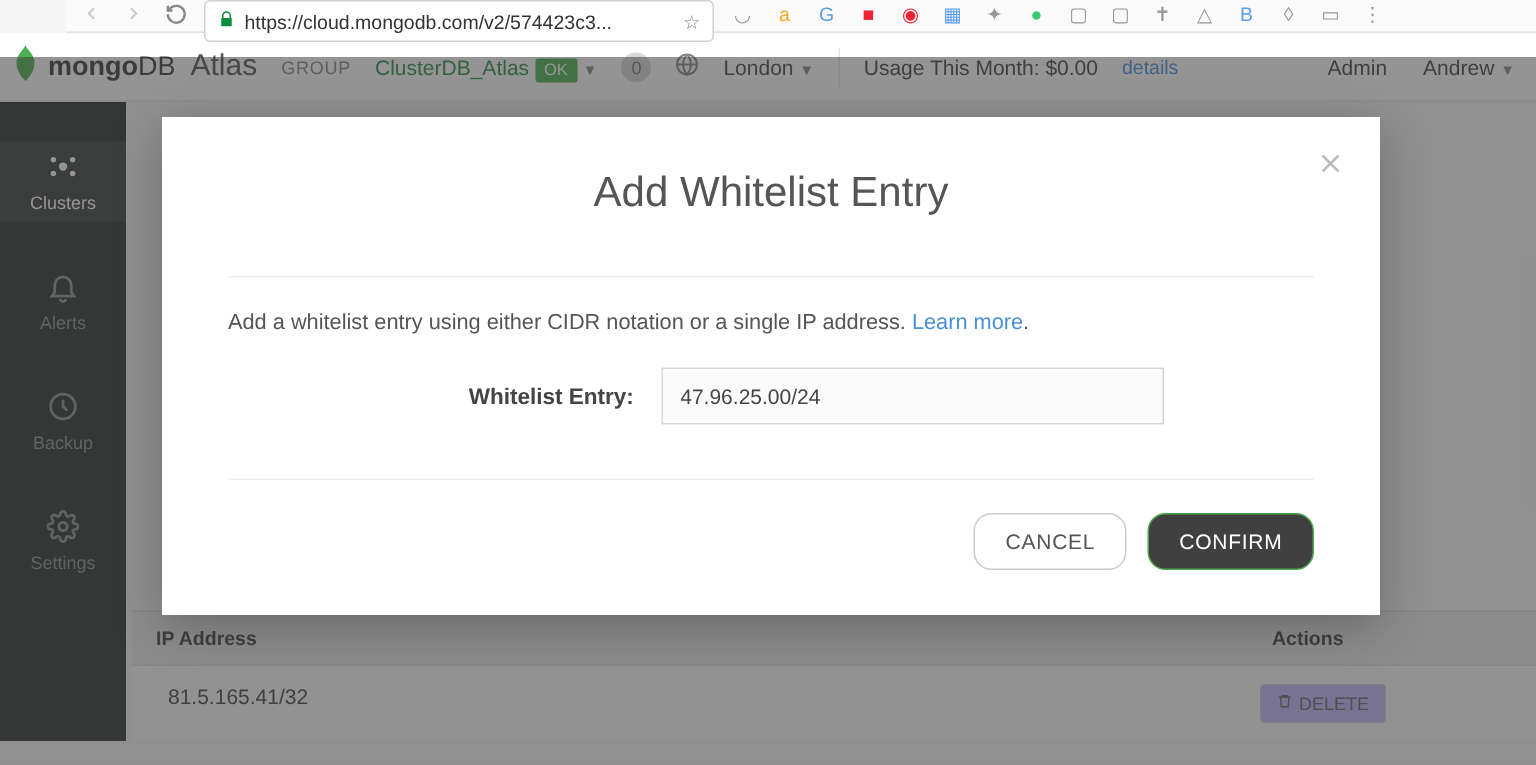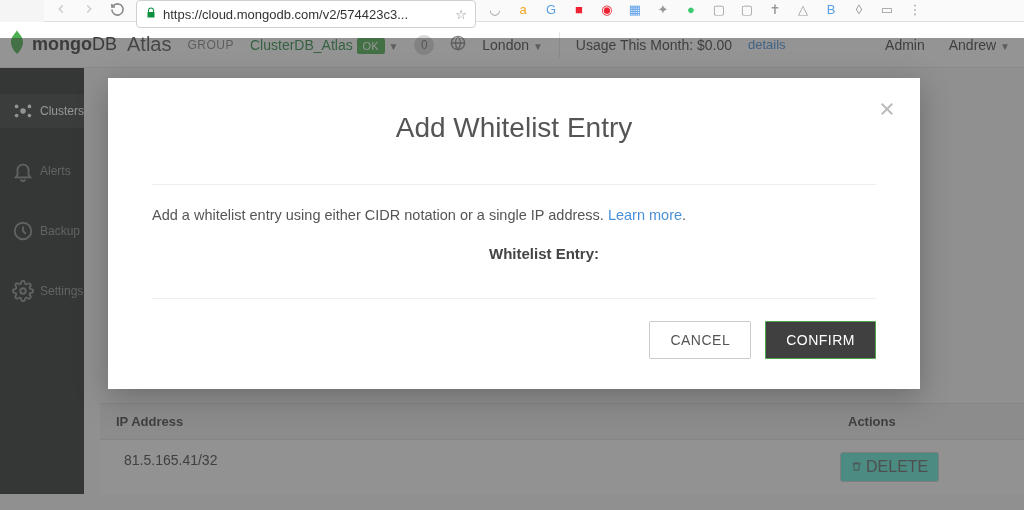--- a/index.html
+++ b/index.html
@@ -33,47 +33,47 @@
 .globe { color:#888; }
 .hdr-sep { width:1px; height:26px; background:#e6e6e6; }
 .usage-link { color:#4a90d9; font-size:13px;text-align:right; }
 .app-header > *:last-child { margin-left: auto; }
 .spacer-flex { flex:1; }
 .hdr-right { display:flex; gap:24px; align-items:center; }
 
 
 .app-body { display:flex; height: calc(100% - 84px); position: relative; }
 .sidebar { width: 84px; background:#2e3030; display:flex; flex-direction:column; align-items:center; padding-top:26px; gap:26px; }
-.sidebar-item { display:flex; flex-direction:row; align-items:center; gap:6px; color:#8e9191; font-size:12px; width:100%; padding:6px 12px;}
+.sidebar-item { display:flex; flex-direction:column; align-items:center; gap:6px; color:#8e9191; font-size:12px; width:100%; padding:6px 0;}
 .sidebar-item.active { color:#fff; background:#3a3c3c; }
 .sidebar-item svg, .sidebar-item .sicon { width:22px; height:22px; }
 
 
 .main-area { flex:1; background:#f5f5f5; padding:0; position:relative; }
-.table-wrap { position:absolute; bottom:0; left:16px; right:0; }
+.table-wrap { position:absolute; bottom:0; left:4px; right:0; }
 .tbl-head { display:flex; background:#ededed; border-top:1px solid #ddd; border-bottom:1px solid #ddd; padding:10px 16px; font-size:13px; font-weight:600; color:#444;}
 .tbl-head .col-ip { flex:1; }
 .tbl-head .col-act { width:160px;margin-left:44px; }
 .tbl-row { display:flex; padding:12px 24px; background:#fafafa; font-size:14px; color:#444; }
 .tbl-row .col-ip { flex:1; }
 .tbl-row .col-act { width:160px; }
-.del-btn { border:1px solid #ccc; background:#5eead4; color:#666; padding:5px 10px; font-size:16px; border-radius:3px; display:inline-flex; gap:4px; align-items:center; }
+.del-btn { border:1px solid #ccc; background:#c4b5fd; color:#666; padding:5px 10px; font-size:12px; border-radius:3px; display:inline-flex; gap:4px; align-items:center; }
 
 
 .modal { position:absolute; top:0; left:108px; width:812px; background:#fff; box-shadow:0 8px 30px rgba(0,0,0,0.25); padding:34px 44px 30px; }
 .modal-close { position:absolute; top:20px; right:24px; color:#bbb; font-size:22px; }
 .modal h1 { text-align:center; font-weight:300; font-size:28px; color:#555; margin-bottom:40px; }
 .modal hr { border:none; border-top:1px solid #eee; margin-bottom:22px; }
 .modal-desc { font-size:14.5px; color:#555; margin-bottom:22px; }
 .modal-desc a { color:#4a90d9; text-decoration:none; }
 .form-row { display:flex; align-items:center; justify-content:center; gap:18px; margin-bottom:36px; }
 .form-label { font-weight:600; color:#444; font-size:15px; width:170px; text-align:right; }
 .form-input { width:335px; height:38px; border:1px solid #d8d8d8; background:#fbfbfb; padding:0 12px; font-size:14px; color:#444; }
 .modal-actions { display:flex; justify-content:flex-end; gap:14px; border-top:1px solid #eee; padding-top:22px; }
-.btn { padding:10px 20px; font-size:14px; border-radius:1px; letter-spacing:0.5px; }
+.btn { padding:10px 20px; font-size:14px; border-radius:12px; letter-spacing:0.5px; }
 .btn-cancel { background:#fff; border:1px solid #ccc; color:#555; }
 .btn-confirm { background:#404040; border:1px solid #4ca74c; color:#fff; }
 
 
 .global-dim { position:absolute; top:38px; left:0; right:0; bottom:0; background:rgba(60,60,60,0.55); }
 </style>
 </head>
 <body>
 
 <div class="chrome-bar">
@@ -230,18 +230,19 @@
         <line x1="19" y1="5" x2="5" y2="19"></line>
       </svg>
   </div>
   <h1>Add Whitelist Entry</h1>
   <hr>
   <p class="modal-desc">
     <span>Add a whitelist entry using either CIDR notation or a single IP address. </span><a><span>Learn more</span></a>.
   </p>
   <div class="form-row">
     <label class="form-label">Whitelist Entry:</label>
+    <input class="form-input" type="text" value="47.96.25.00/24" style="">
   </div>
   <div class="modal-actions">
     <button class="btn btn-cancel">CANCEL</button>
     <button class="btn btn-confirm">CONFIRM</button>
   </div>
 </div>
 
 </body></html>

